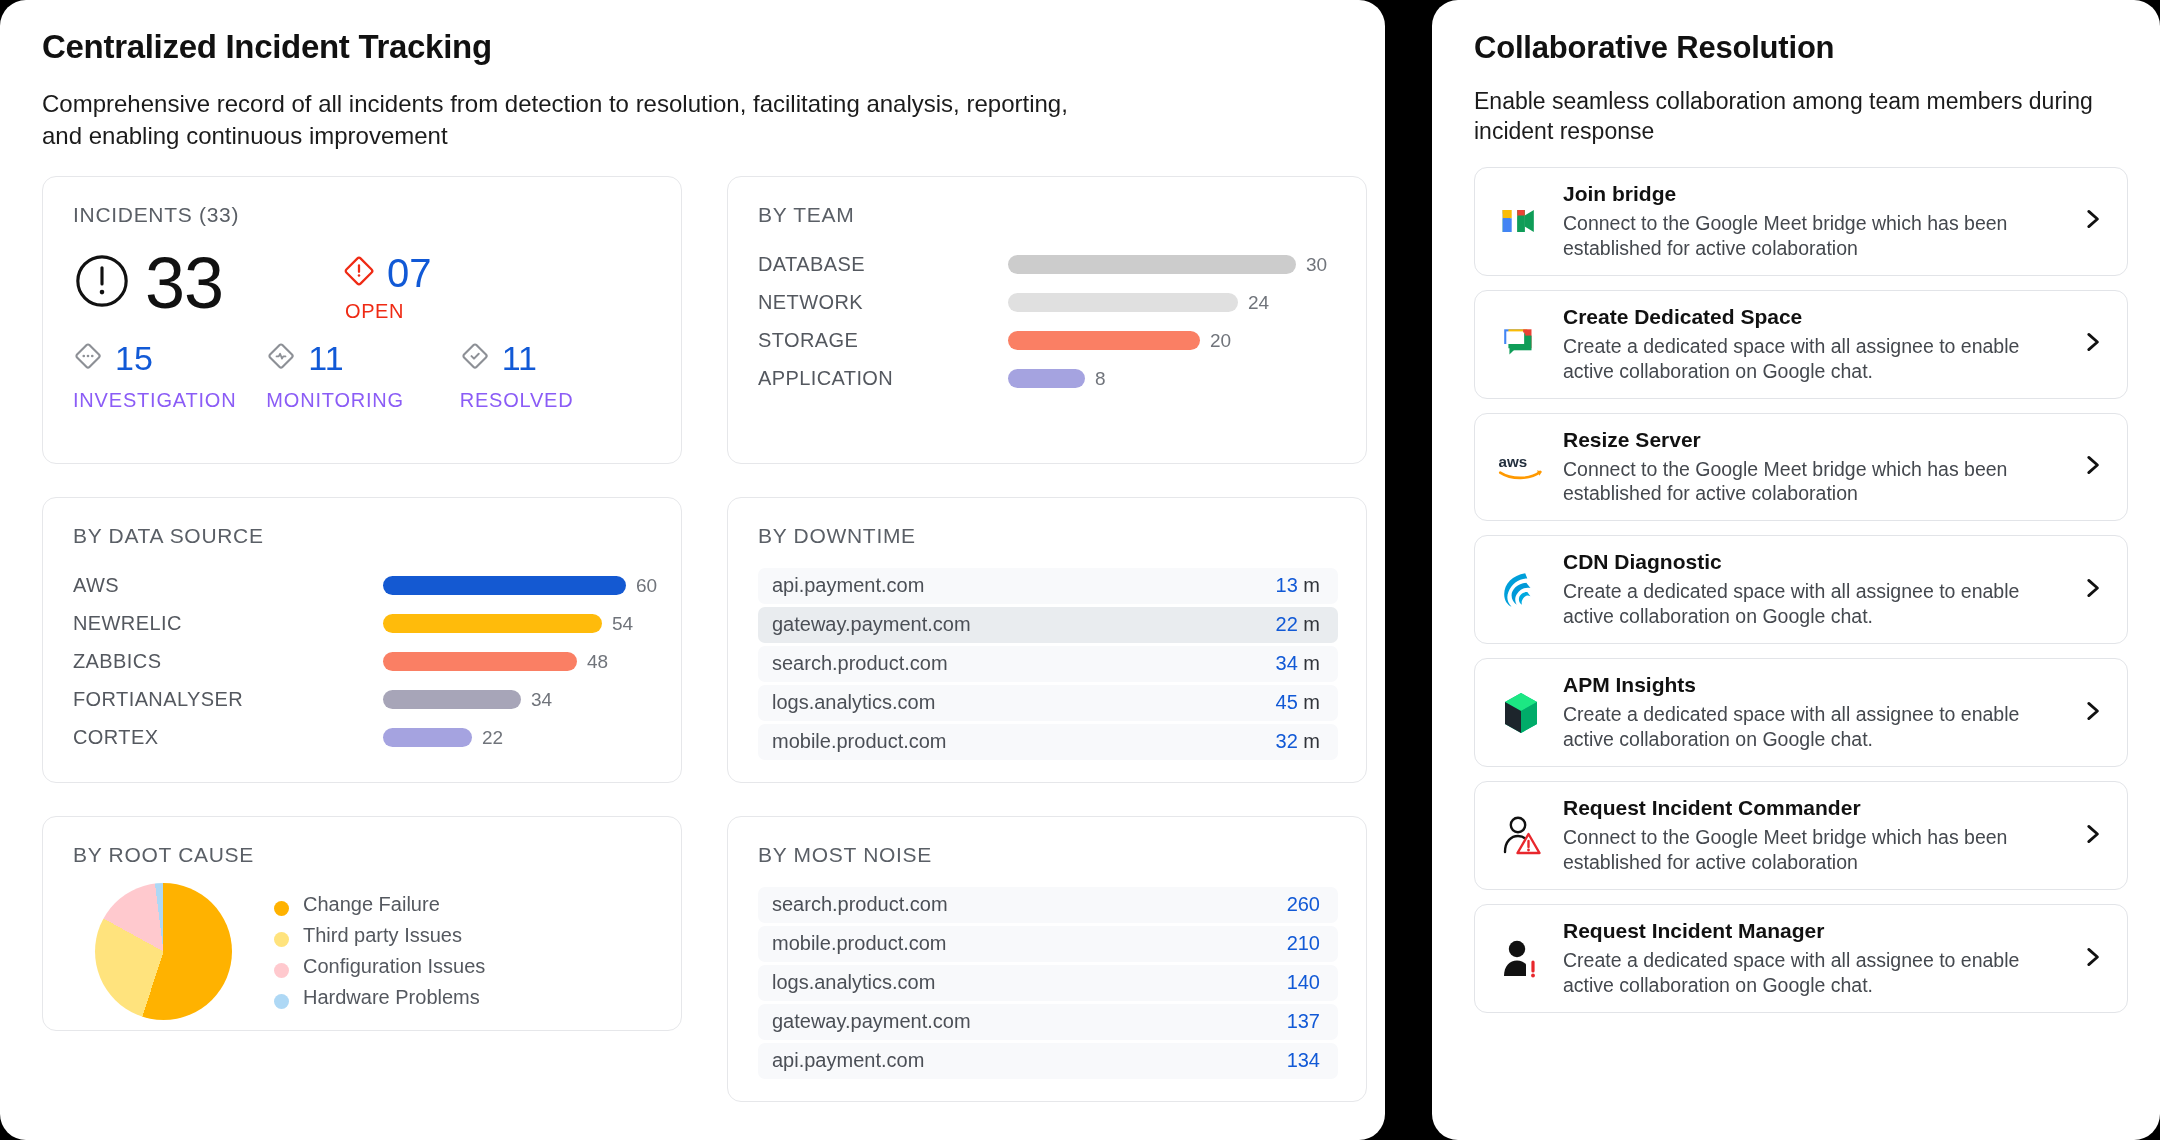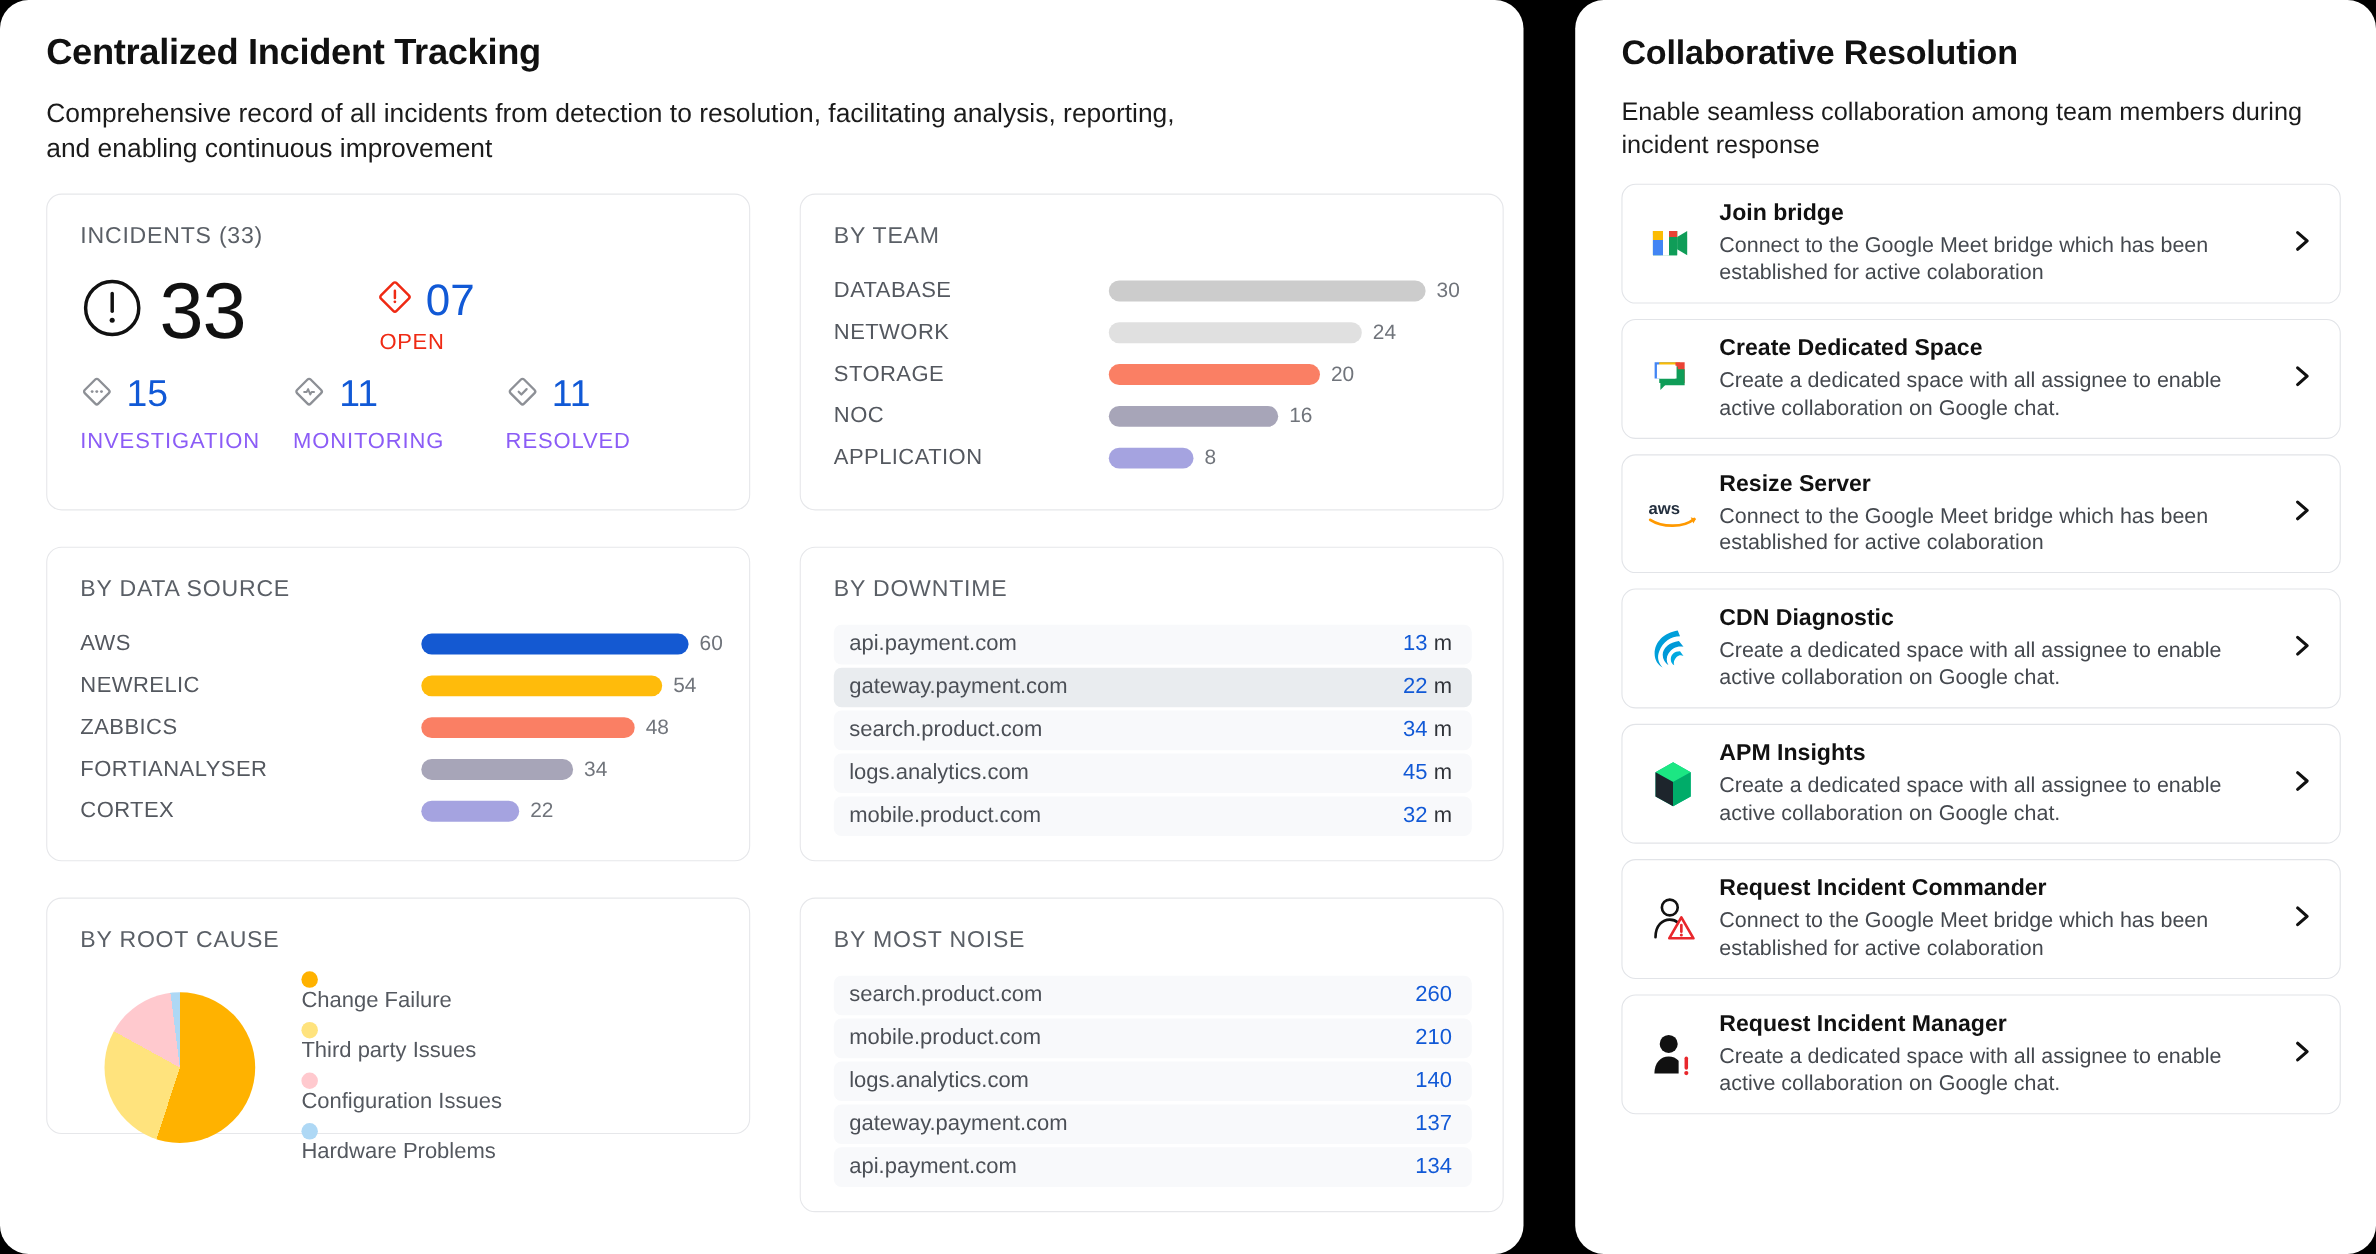--- a/index.html
+++ b/index.html
@@ -119,21 +119,21 @@
   .list-val .unit { color: #31343a; font-weight: 400; }
 
   
   .card-pie { height: 215px; }
   .pie-wrap { display: flex; align-items: center; margin-top: -4px; }
   .pie {
     width: 137px; height: 137px; border-radius: 50%;
     margin-left: 22px; margin-right: 42px;
   }
   .legend { display: flex; flex-direction: column; gap: 8px; }
-  .legend-item { display: flex; align-items: flex-start; flex-direction: column; }
+  .legend-item { display: flex; align-items: flex-end; }
   .legend-dot { width: 15px; height: 15px; border-radius: 50%; margin-right: 14px; }
   .legend-label { font-size: 20px; color: #54585f; }
 
   
   .right-panel {
     position: absolute;
     left: 1432px; top: 0;
     width: 728px; height: 1140px;
     background: #ffffff;
     border-radius: 26px;
@@ -262,27 +262,20 @@
               <div class="bar-track">
                 <div class="bar-fill" style="width: 230px; background: rgb(224, 224, 224);"></div>
                 <div class="bar-val">24</div>
               </div>
             </div>
             <div class="bar-row">
               <div class="bar-label">STORAGE</div>
               <div class="bar-track">
                 <div class="bar-fill" style="width: 192px; background: rgb(250, 127, 100);"></div>
                 <div class="bar-val">20</div>
-              </div>
-            </div>
-            <div class="bar-row">
-              <div class="bar-label">NOC</div>
-              <div class="bar-track">
-                <div class="bar-fill" style="width: 154px; background: rgb(167, 165, 184);"></div>
-                <div class="bar-val">16</div>
               </div>
             </div>
             <div class="bar-row">
               <div class="bar-label">APPLICATION</div>
               <div class="bar-track">
                 <div class="bar-fill" style="width: 77px; background: rgb(165, 163, 224);"></div>
                 <div class="bar-val">8</div>
               </div>
             </div>
           </div>

